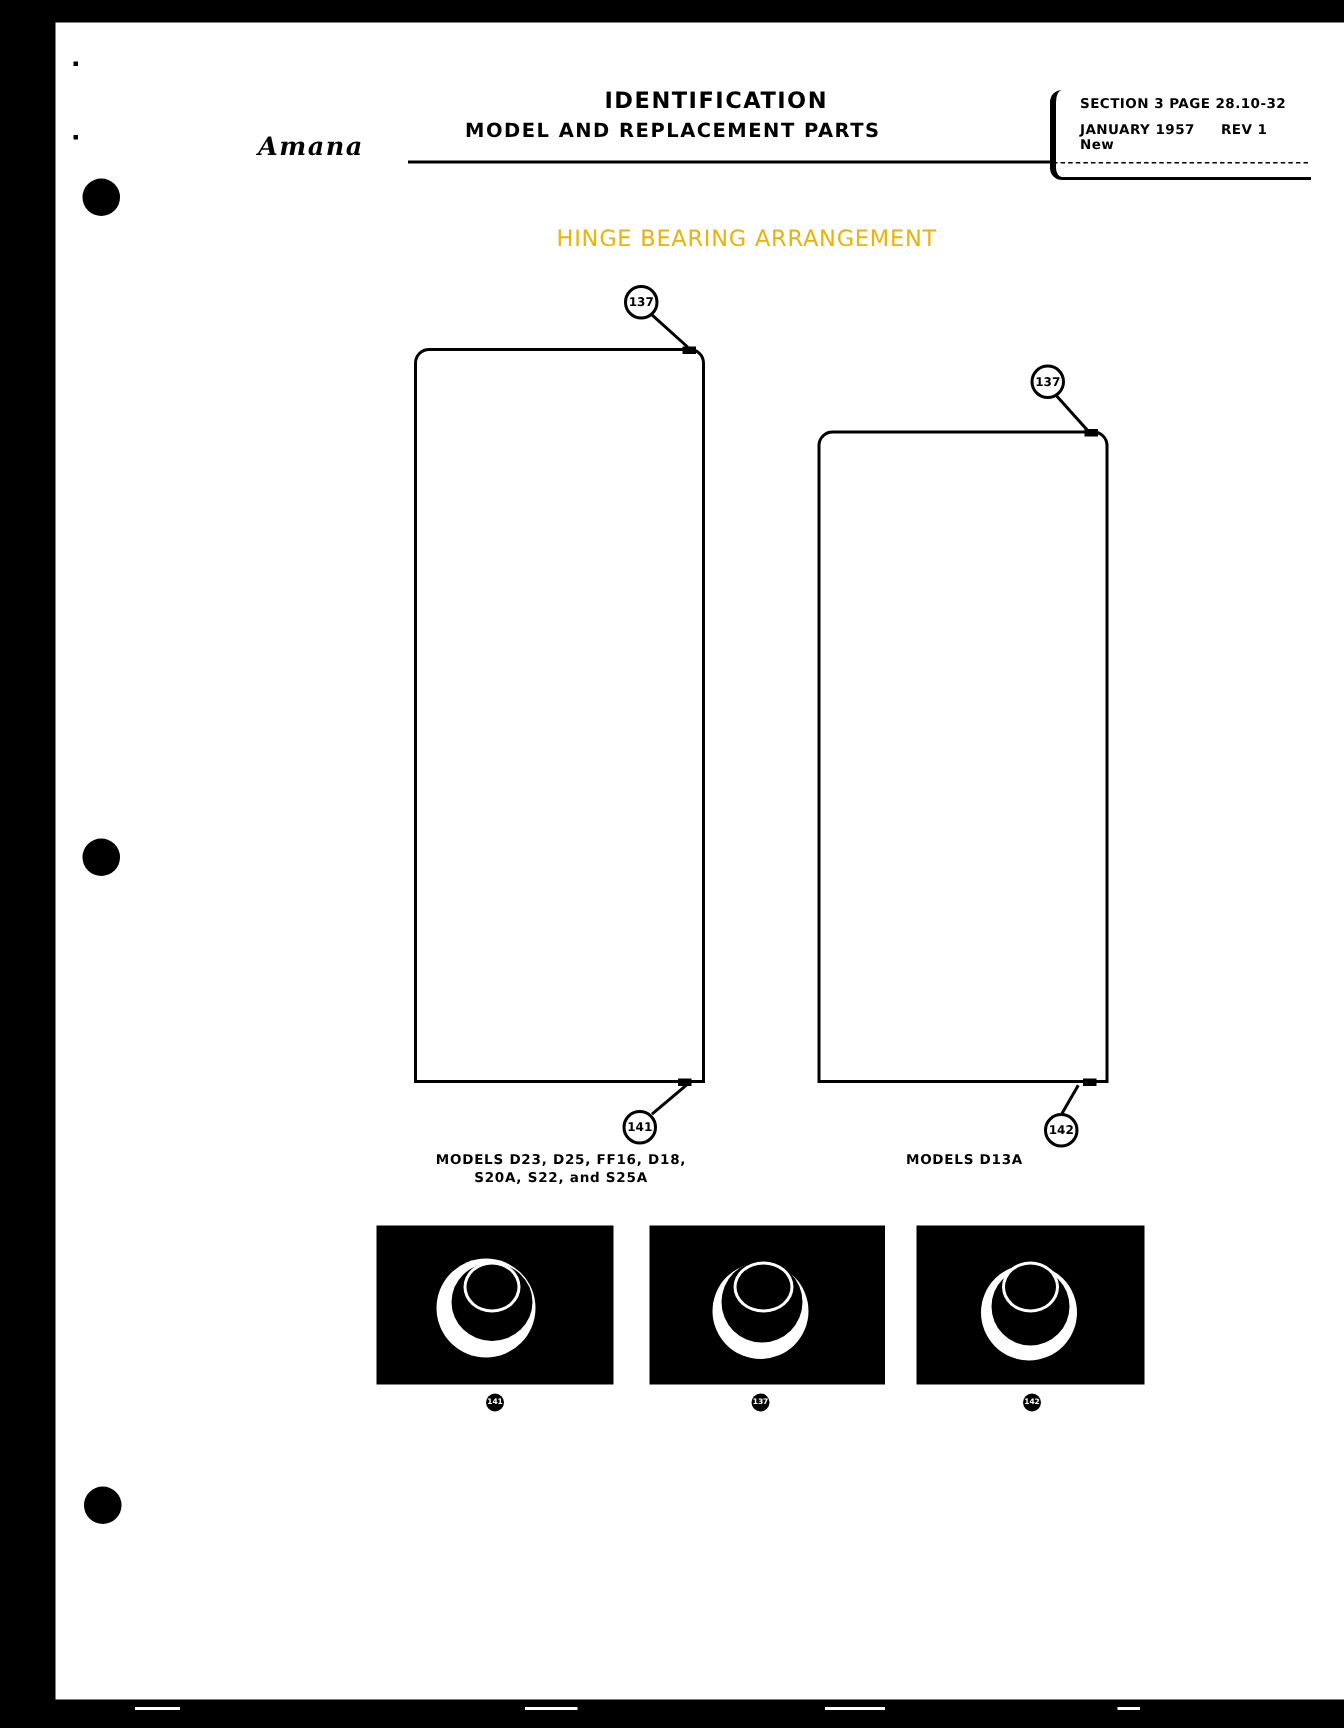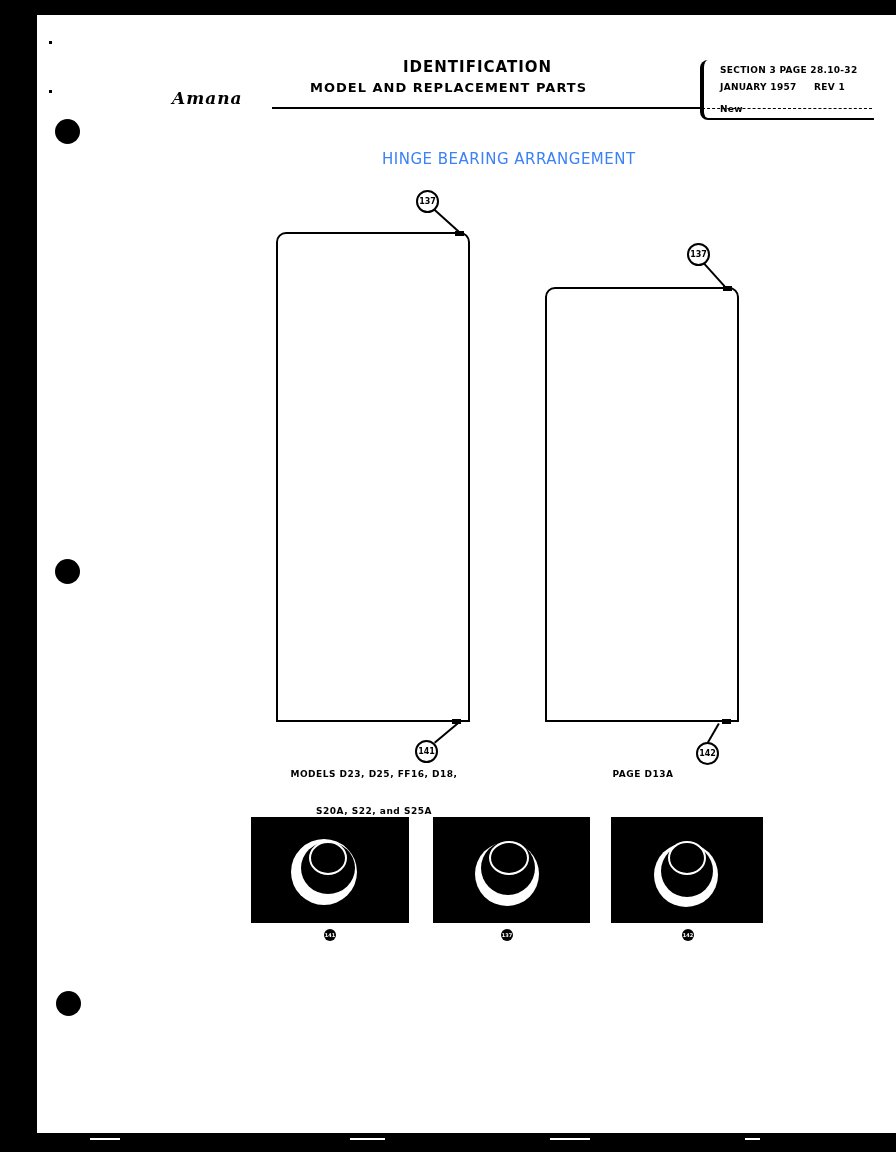--- a/index.html
+++ b/index.html
@@ -8,21 +8,21 @@
     .hole { position: absolute; width: 25px; height: 25px; border-radius: 50%; background: #000; }
     .dot { position: absolute; width: 3px; height: 3px; background: #000; }
     .logo { position: absolute; left: 172px; top: 88px; font-family: "DejaVu Serif", serif; font-style: italic; font-weight: bold; font-size: 17px; letter-spacing: 1px; color: #000; }
     .hdr-line { position: absolute; left: 272px; top: 107px; width: 430px; height: 0; border-top: 2px solid #000; }
     .hdr-dots { position: absolute; left: 702px; top: 108px; width: 170px; border-top: 1px dashed #000; }
     .title1, .title2 { position: absolute; font-family: "DejaVu Sans", sans-serif; font-weight: bold; color: #000; white-space: nowrap; letter-spacing: 1px; }
     .title1 { left: 403px; top: 58px; font-size: 15px; }
     .title2 { left: 310px; top: 80px; font-size: 13px; }
     .section-box { position: absolute; left: 700px; top: 60px; width: 170px; height: 58px; border-left: 4px solid #000; border-bottom: 2px solid #000; border-radius: 8px 0 0 8px; }
     .section-box .line { position: absolute; left: 16px; font-size: 9px; font-weight: bold; white-space: nowrap; letter-spacing: 0.3px; }
-    .sub-title { position: absolute; left: 371px; top: 150px; font-size: 15px; letter-spacing: 0.5px; white-space: nowrap; color: #3b82f6; margin-left: 11px; }
+    .sub-title { position: absolute; left: 371px; top: 150px; font-size: 15px; letter-spacing: 0.5px; white-space: nowrap; color: #eab308; }
     .door { position: absolute; border: 2px solid #000; border-radius: 10px 10px 0 0; background: #fff; box-sizing: border-box; }
     .callout { position: absolute; width: 19px; height: 19px; border: 2px solid #000; border-radius: 50%; background: #fff; font-size: 8px; font-weight: bold; text-align: center; line-height: 19px; box-sizing: content-box; }
     .leader { position: absolute; height: 2px; background: #000; transform-origin: 0 0; }
     .hinge-mark { position: absolute; width: 9px; height: 5px; background: #000; }
     .caption { position: absolute; font-size: 9px; font-weight: bold; text-align: center; letter-spacing: 0.5px; white-space: nowrap; }
     .photo { position: absolute; background: #000; overflow: hidden; }
     .photo .ring { position: absolute; border-radius: 50%; background: #fff; }
     .photo .inner { position: absolute; border-radius: 50%; background: #000; }
     .photo .cap { position: absolute; border-radius: 50%; border: 2px solid #fff; background: #000; }
     .photo-label { position: absolute; width: 12px; height: 12px; border-radius: 50%; background: #000; color: #fff; font-size: 5px; font-weight: bold; text-align: center; line-height: 12px; }
@@ -42,43 +42,43 @@
 <div class="logo">Amana</div>
 <div class="title1">IDENTIFICATION</div>
 <div class="title2">MODEL AND REPLACEMENT PARTS</div>
 <div class="hdr-line"></div>
 <div class="hdr-dots"></div>
 
 <div class="section-box">
   <div class="line" style="top:5px;">SECTION 3 PAGE 28.10-32</div>
   <div class="line" style="top:22px;">JANUARY 1957</div>
   <div class="line" style="top:22px; left:110px;">REV 1</div>
-  <div class="line" style="top:44px;">New</div>
+  <div class="line" style="top:32px;">New</div>
 </div>
 
 <div class="sub-title">HINGE BEARING ARRANGEMENT</div>
 
 <div class="door" style="left:276px; top:232px; width:194px; height:490px;"></div>
 <div class="hinge-mark" style="left:455px; top:231px;"></div>
 <div class="hinge-mark" style="left:452px; top:719px;"></div>
 <div class="leader" style="left:434px; top:208px; width:34px; transform:rotate(42deg);"></div>
 <div class="callout" style="left:416px; top:190px;">137</div>
 <div class="leader" style="left:434px; top:742px; width:30px; transform:rotate(-40deg);"></div>
 <div class="callout" style="left:415px; top:740px;">141</div>
 <div class="caption" style="left:286px; top:769px; width:176px;">MODELS D23, D25, FF16, D18,</div>
-<div class="caption" style="left:286px; top:806px; width:176px;">S20A, S22, and S25A</div>
+<div class="caption" style="left:286px; top:781px; width:176px;">S20A, S22, and S25A</div>
 
 <div class="door" style="left:545px; top:287px; width:194px; height:435px;"></div>
 <div class="hinge-mark" style="left:723px; top:286px;"></div>
 <div class="hinge-mark" style="left:722px; top:719px;"></div>
 <div class="leader" style="left:704px; top:262px; width:32px; transform:rotate(48deg);"></div>
 <div class="callout" style="left:687px; top:243px;">137</div>
 <div class="leader" style="left:707px; top:742px; width:22px; transform:rotate(-60deg);"></div>
 <div class="callout" style="left:696px; top:742px;">142</div>
-<div class="caption" style="left:588px; top:769px; width:110px;">PAGE D13A</div>
+<div class="caption" style="left:588px; top:769px; width:110px;">MODELS D13A</div>
 
 <div class="photo" style="left:251px; top:817px; width:158px; height:106px;">
   <div class="ring" style="left:40px; top:22px; width:66px; height:66px;"></div>
   <div class="inner" style="left:50px; top:25px; width:54px; height:52px;"></div>
   <div class="cap" style="left:58px; top:24px; width:34px; height:30px;"></div>
 </div>
 <div class="photo-label" style="left:324px; top:929px;">141</div>
 
 <div class="photo" style="left:433px; top:817px; width:157px; height:106px;">
   <div class="ring" style="left:42px; top:25px; width:64px; height:64px;"></div>

